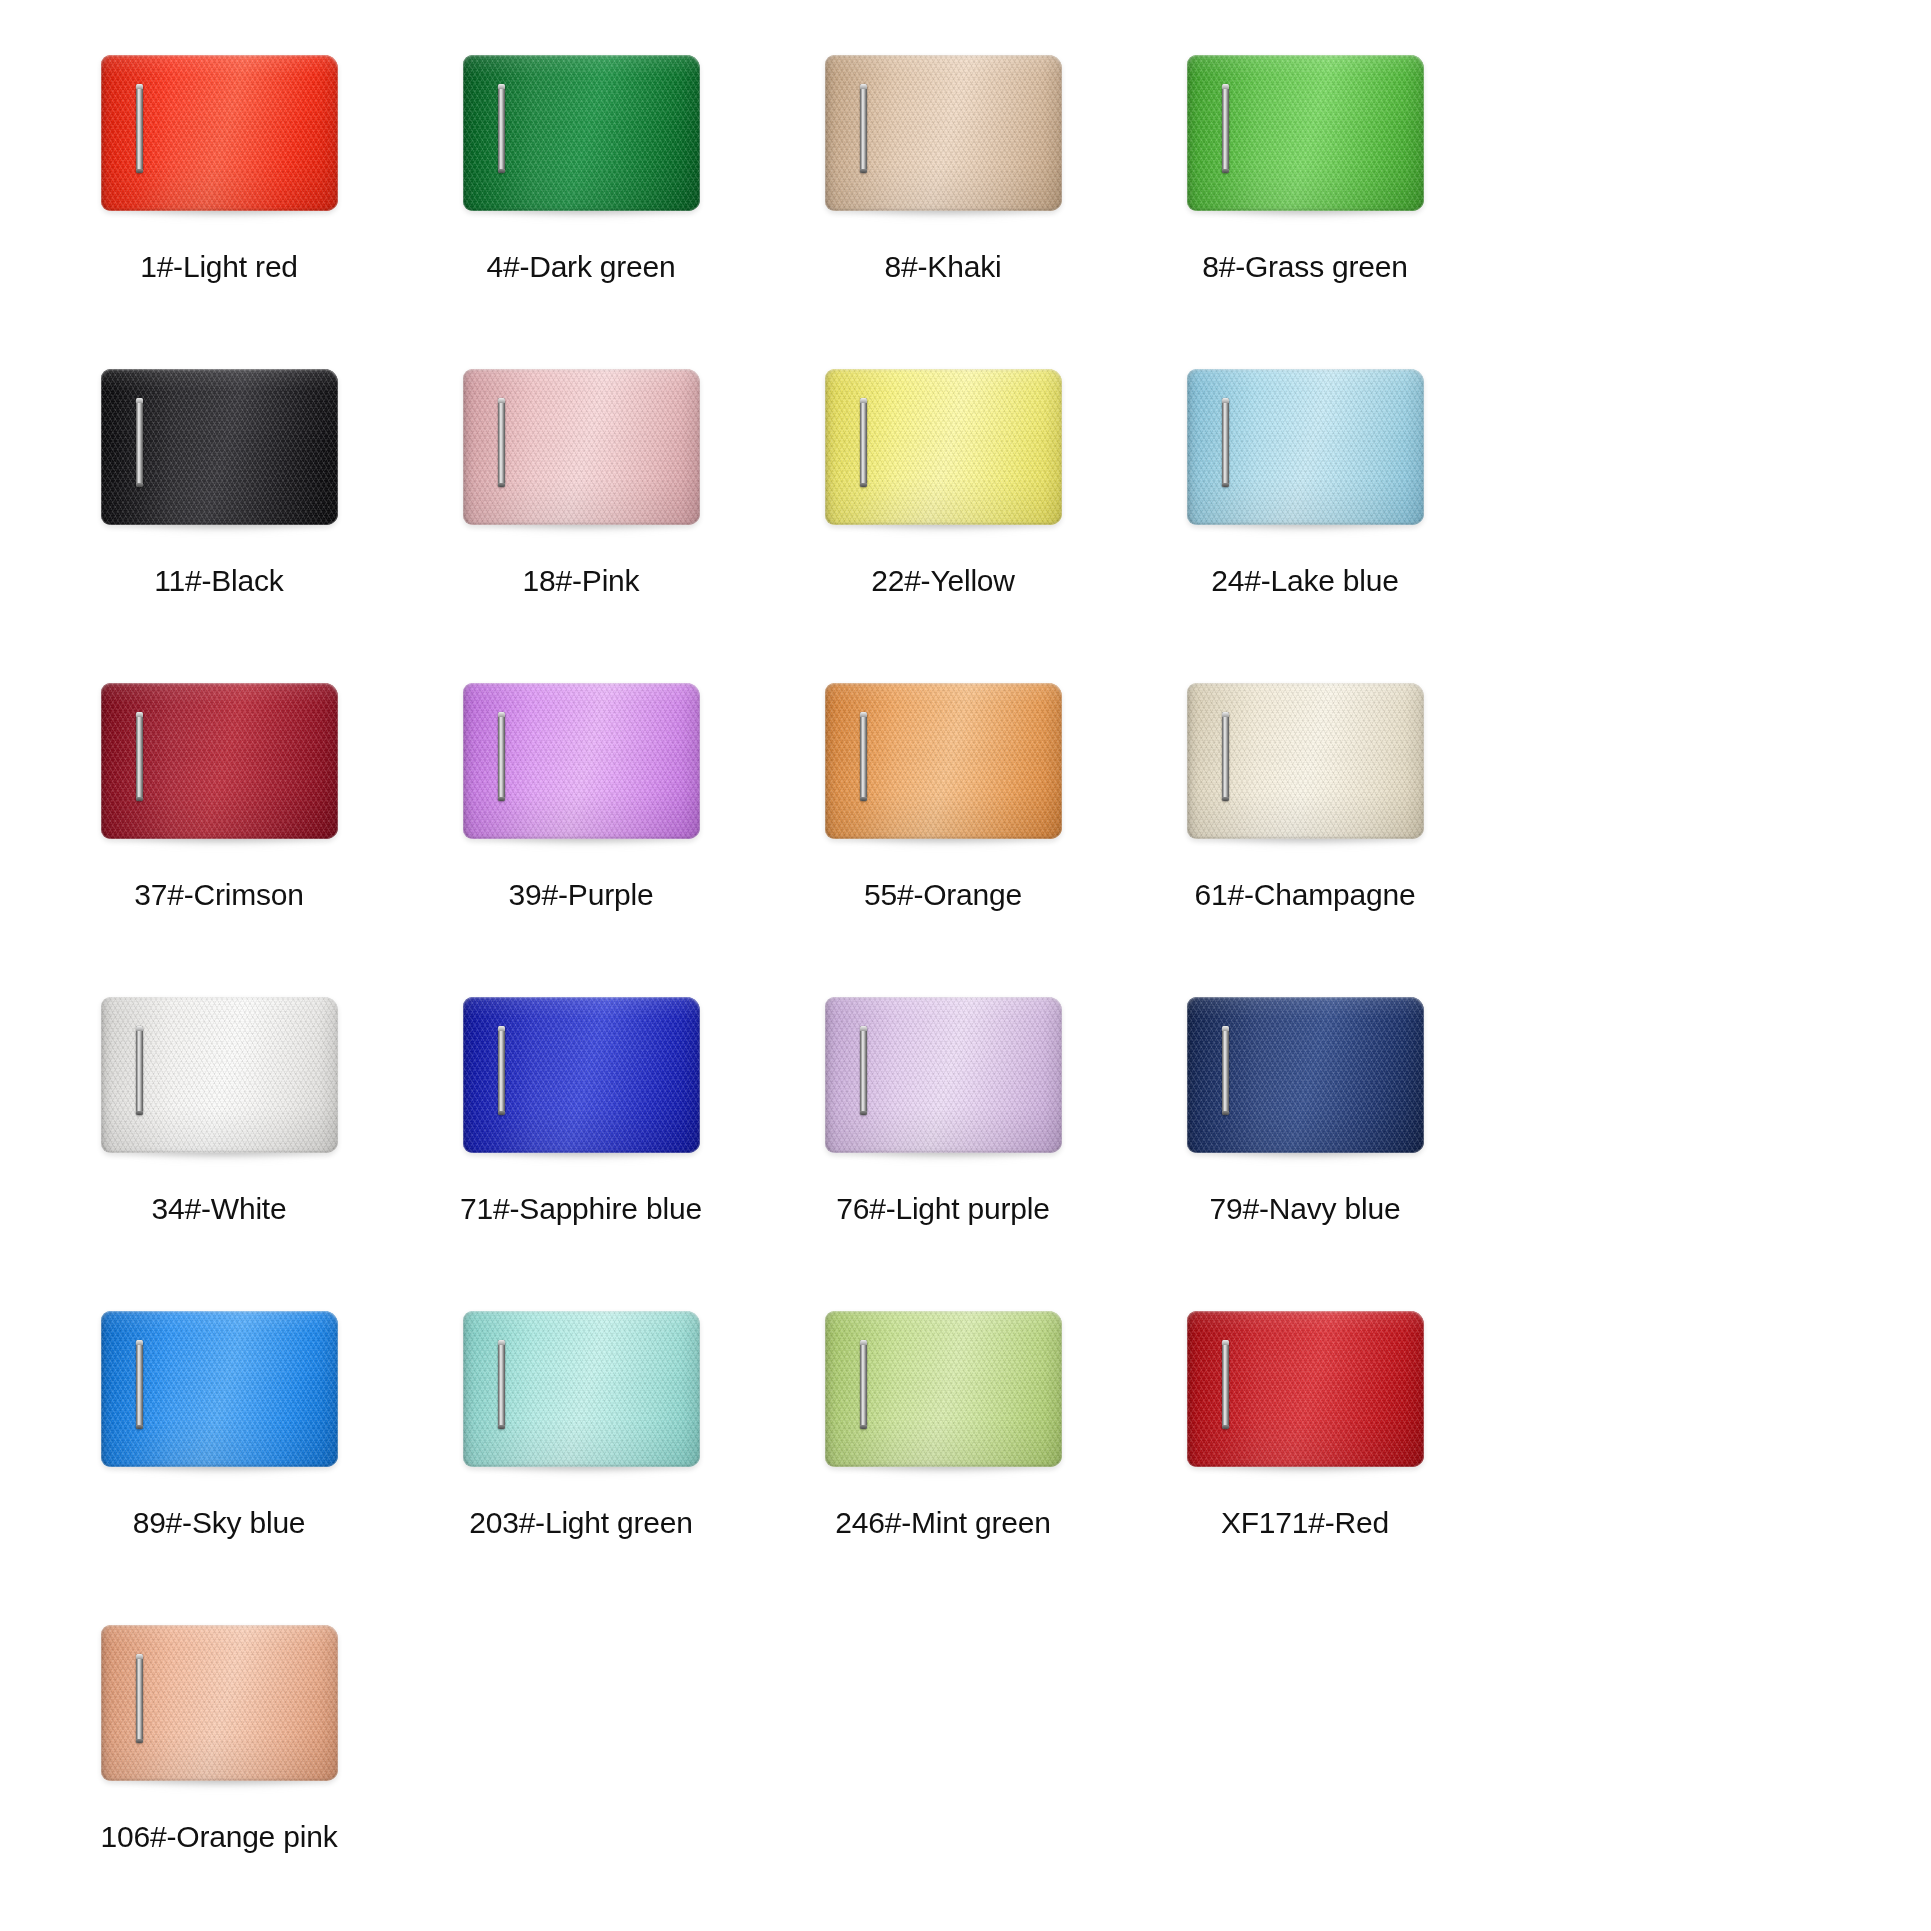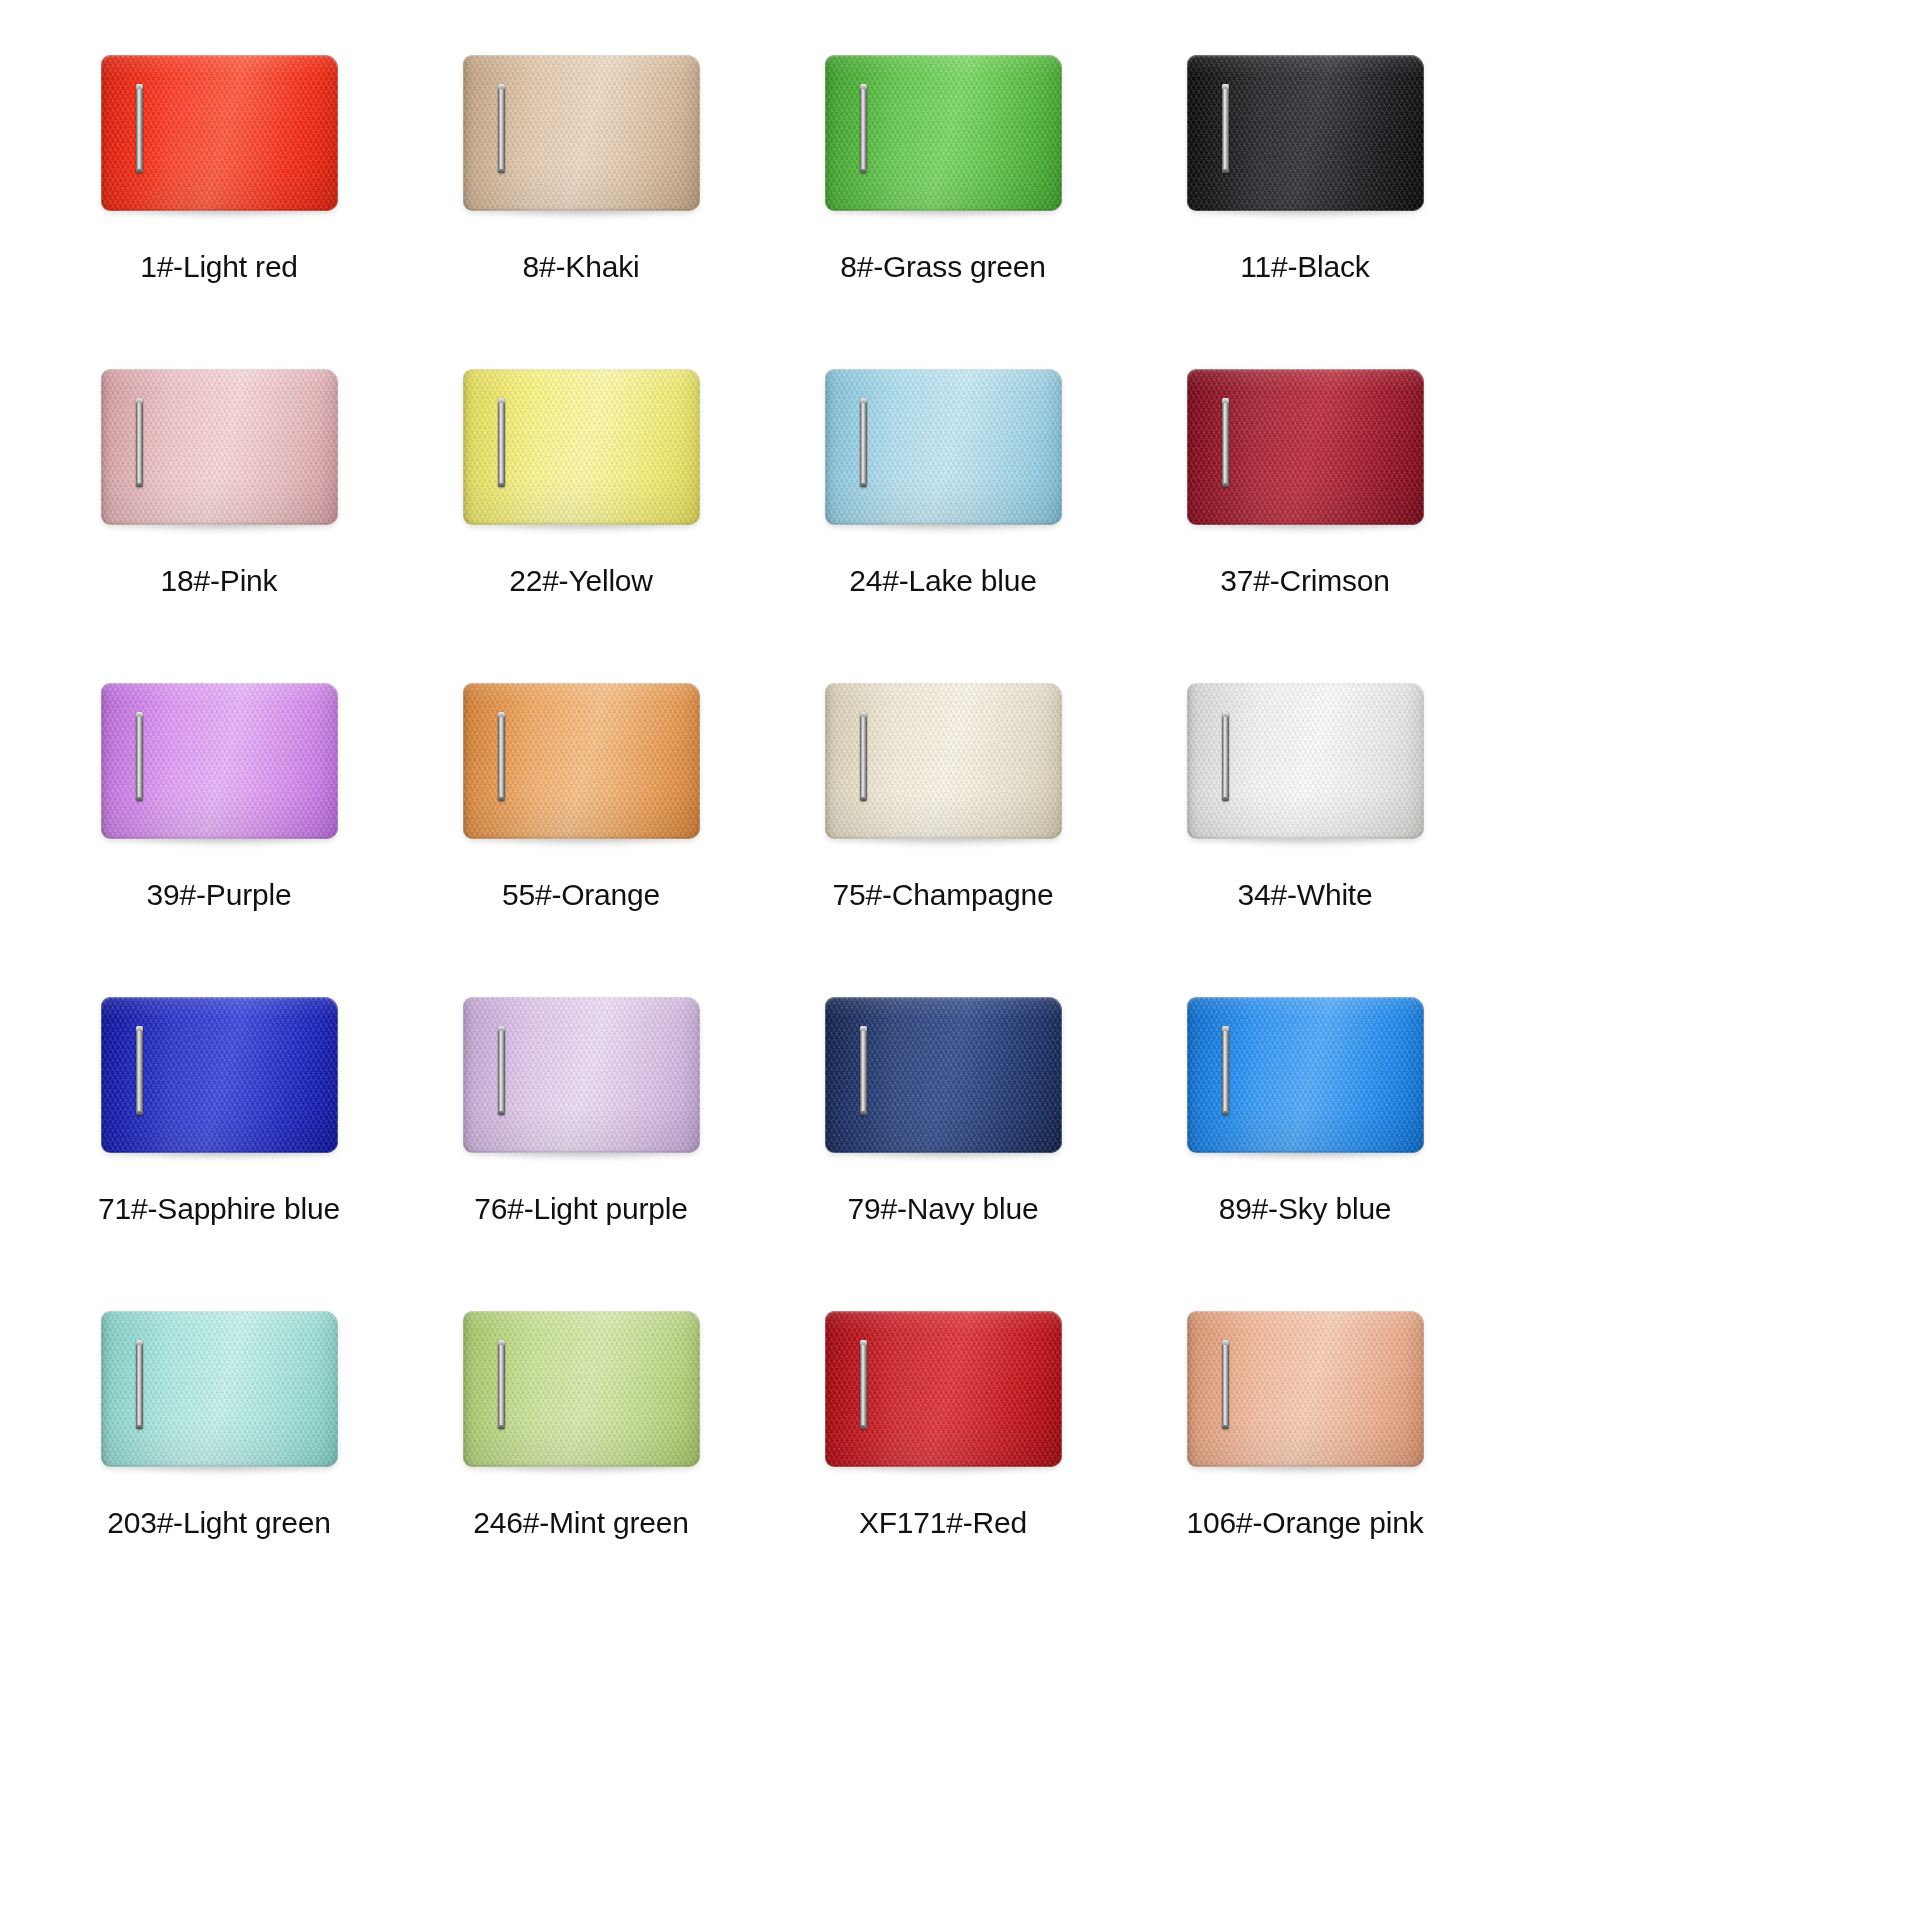--- a/index.html
+++ b/index.html
@@ -217,20 +217,32 @@
             <div class="shade"></div>
             <div class="rim"></div>
           </div>
           <div class="pin"></div>
         </div>
         <div class="caption">1#-Light red</div>
       </div>
       <div class="cell">
         <div class="swatch-wrap">
           <div class="swatch">
+            <div class="base" style="background: linear-gradient(105deg, rgb(4, 98, 35) 0%, rgb(10, 122, 46) 26%, rgb(22, 145, 64) 52%, rgb(10, 122, 46) 78%, rgb(4, 98, 35) 100%);"></div>
+            <div class="texture"></div>
+            <div class="shade"></div>
+            <div class="rim"></div>
+          </div>
+          <div class="pin"></div>
+        </div>
+        <div class="caption">4#-Dark green</div>
+      </div>
+      <div class="cell">
+        <div class="swatch-wrap">
+          <div class="swatch">
             <div class="base" style="background: linear-gradient(105deg, rgb(203, 169, 134) 0%, rgb(224, 195, 166) 26%, rgb(239, 216, 194) 52%, rgb(224, 195, 166) 78%, rgb(203, 169, 134) 100%);"></div>
             <div class="texture"></div>
             <div class="shade"></div>
             <div class="rim"></div>
           </div>
           <div class="pin"></div>
         </div>
         <div class="caption">8#-Khaki</div>
       </div>
       <div class="cell">
@@ -332,21 +344,21 @@
       <div class="cell">
         <div class="swatch-wrap">
           <div class="swatch">
             <div class="base" style="background: linear-gradient(105deg, rgb(226, 215, 188) 0%, rgb(241, 233, 212) 26%, rgb(249, 244, 230) 52%, rgb(241, 233, 212) 78%, rgb(226, 215, 188) 100%);"></div>
             <div class="texture"></div>
             <div class="shade"></div>
             <div class="rim"></div>
           </div>
           <div class="pin"></div>
         </div>
-        <div class="caption">75#-Champagne</div>
+        <div class="caption">61#-Champagne</div>
       </div>
       <div class="cell">
         <div class="swatch-wrap">
           <div class="swatch">
             <div class="base" style="background: linear-gradient(105deg, rgb(225, 224, 221) 0%, rgb(242, 241, 239) 26%, rgb(251, 251, 250) 52%, rgb(242, 241, 239) 78%, rgb(225, 224, 221) 100%);"></div>
             <div class="texture"></div>
             <div class="shade"></div>
             <div class="rim"></div>
           </div>
           <div class="pin"></div>

